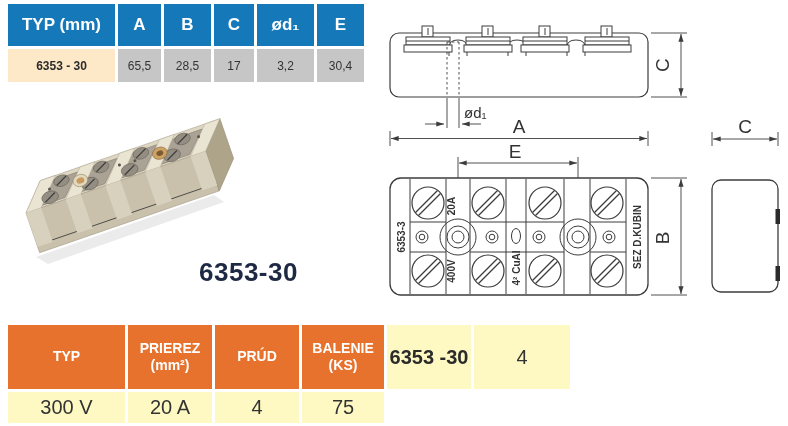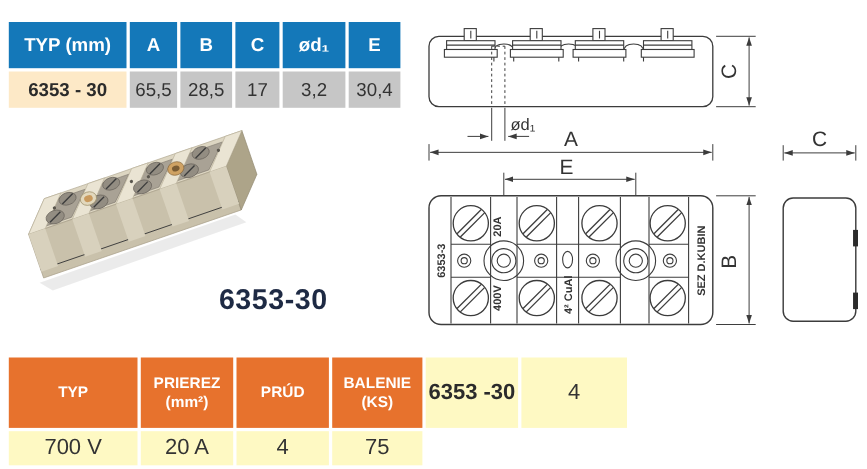--- a/index.html
+++ b/index.html
@@ -1,24 +1,24 @@
 <!DOCTYPE html>
 <html><head>
 <meta charset="utf-8">
 <style>
   html,body{margin:0;padding:0;background:#fff;}
   .page{position:relative;width:788px;height:426px;background:#ffffff;overflow:hidden;
         font-family:"Liberation Sans", sans-serif;}
   .tbl{position:absolute;display:grid;gap:3px;}
   .cell{display:flex;align-items:center;justify-content:center;text-align:center;}
   
-  #spec{left:8px;top:20px;grid-template-columns:107px 43px 47px 40px 57px 47px;
+  #spec{left:8px;top:4px;grid-template-columns:107px 43px 47px 40px 57px 47px;
         grid-template-rows:42px 33px;border-radius:16px;}
   #spec .hc{background:#1478b9;color:#fff;font-weight:bold;font-size:17px;}
-  #spec .dc{background:#c6c6c6;color:#333;font-size:17px;}
+  #spec .dc{background:#c6c6c6;color:#333;font-size:12px;}
   #spec .dc.first{background:#fde9c7;font-weight:bold;color:#2b2b2b;}
   
   #params{left:8px;top:325px;grid-template-columns:117px 84px 84px 82px 84px 96px;
           grid-template-rows:64px 31px;}
   #params .hc{background:#e7722d;color:#fff;font-weight:bold;font-size:14px;
               flex-direction:column;line-height:1.25;}
   #params .dc{background:#fef9c3;color:#333;font-size:20px;}
   #params .dc.first{font-weight:bold;color:#2b2b2b;}
   
   #photo{position:absolute;left:6px;top:103px;}
@@ -288,19 +288,19 @@
     <div class="cell hc">
       <span>PRÚD</span>
       <span></span>
     </div>
     <div class="cell hc">
       <span>BALENIE</span>
       <span>(KS)</span>
     </div>
     <div class="cell dc first">6353 -30</div>
     <div class="cell dc">4</div>
-    <div class="cell dc">700 V</div>
+    <div class="cell dc">300 V</div>
     <div class="cell dc">20 A</div>
     <div class="cell dc">4</div>
     <div class="cell dc">75</div>
   </div>
 
 </div>
 
 </body></html>

